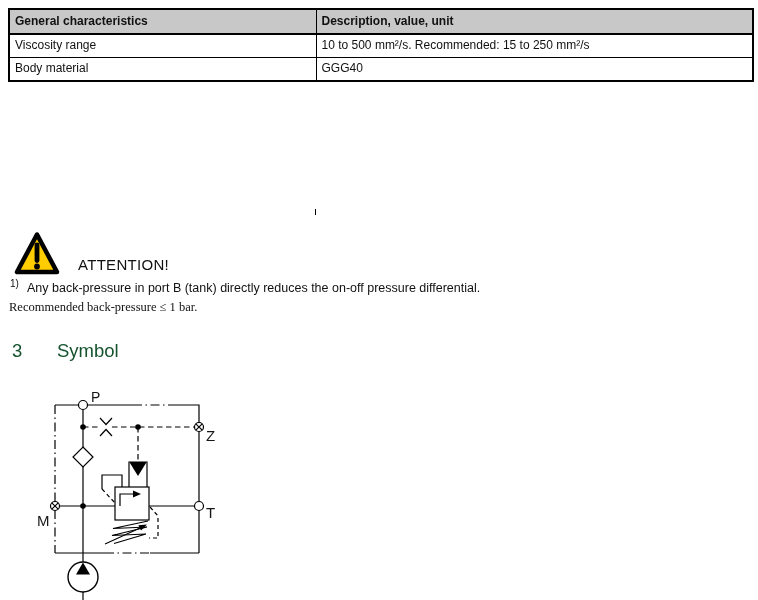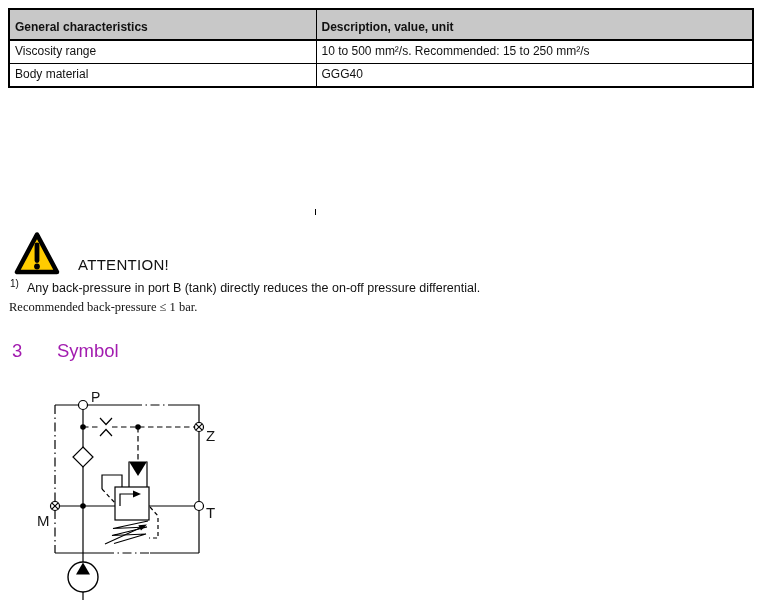--- a/index.html
+++ b/index.html
@@ -19,33 +19,33 @@
   .char-table th,.char-table td{
     border:1.4px solid #000;
     vertical-align:top;text-align:left;
     padding:3px 5px 4px 5px;
     overflow:hidden;
   }
   .char-table th{
     background:#c8c8c8;
     font-weight:bold;
     border-bottom:2px solid #000;
-    padding-top:10px;padding-bottom:4px;
+    padding-top:4px;padding-bottom:4px;
   }
   .col-label{width:307px;}
   .col-value{width:437px;}
   .divider-stub{position:absolute;left:315px;top:209px;width:1.4px;height:6px;background:#000;}
   
   .warn-icon{position:absolute;left:14px;top:231px;}
   .attention-title{position:absolute;left:78px;top:256px;font-size:15px;letter-spacing:.3px;}
   .footnote-line1{position:absolute;left:27px;top:281px;font-size:12.5px;}
   .footnote-line2{position:absolute;left:9px;top:300px;font-size:12.5px;font-family:Liberation Serif, serif;}
   .footnote-marker{position:absolute;left:10px;top:278px;font-size:10px;}
   
-  .section-heading{position:absolute;left:12px;top:340px;font-size:18.5px;color:#a21caf;}
+  .section-heading{position:absolute;left:12px;top:340px;font-size:18.5px;color:#14532d;}
   .section-number{display:inline-block;width:45px;}
   
   .symbol-svg{position:absolute;left:30px;top:386px;}
   .symbol-svg text{font-family:"Liberation Sans", sans-serif;fill:#161616;}
 </style>
 </head>
 <body>
 
 <table class="char-table">
   <colgroup>

